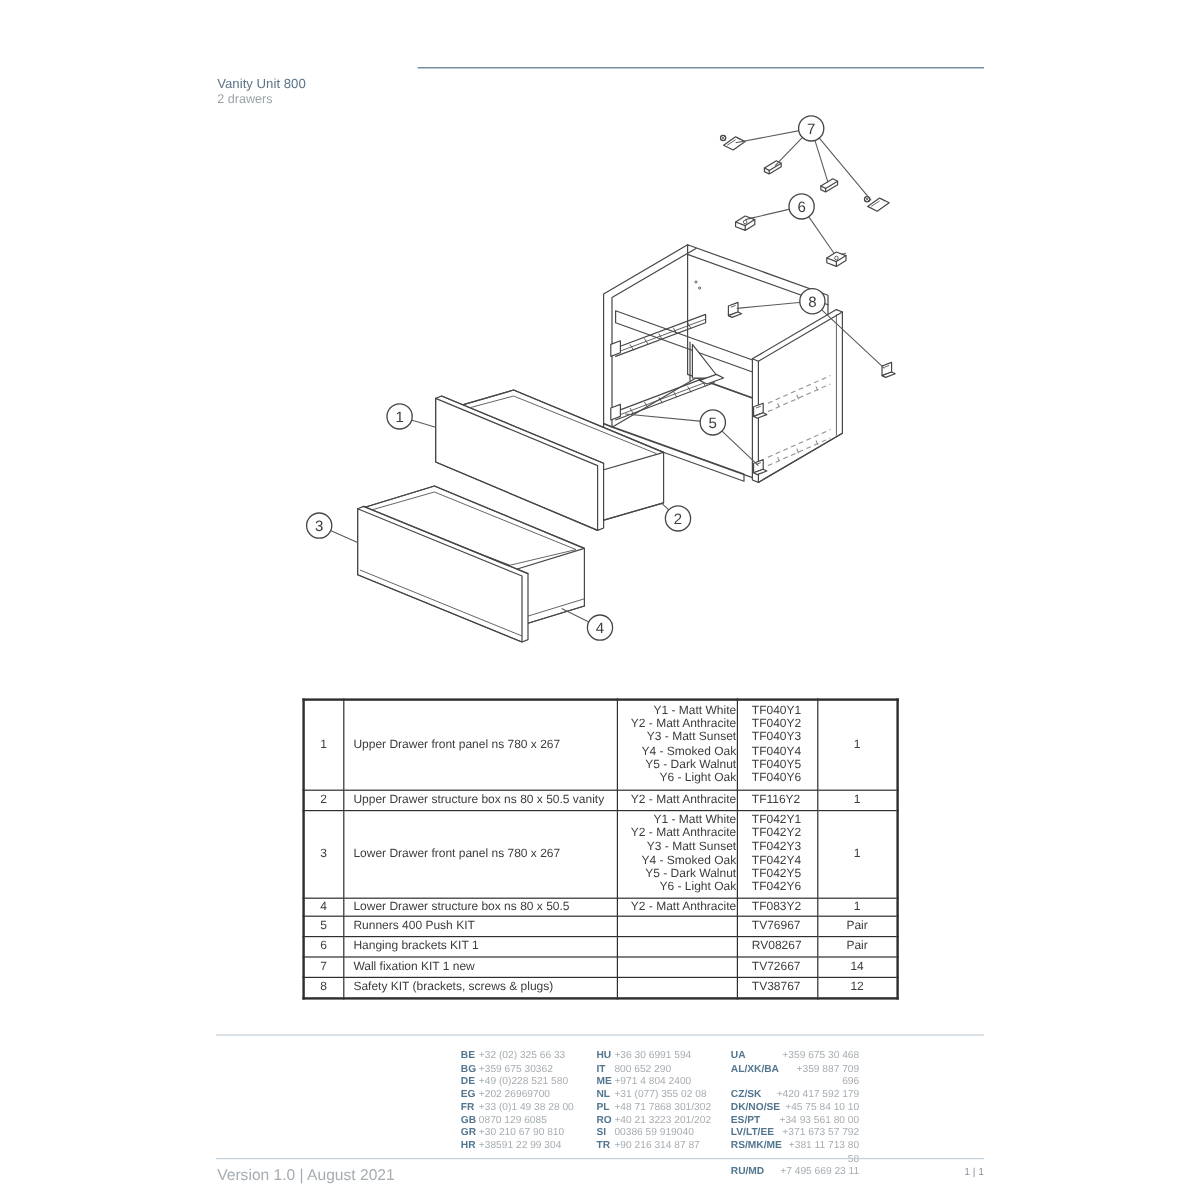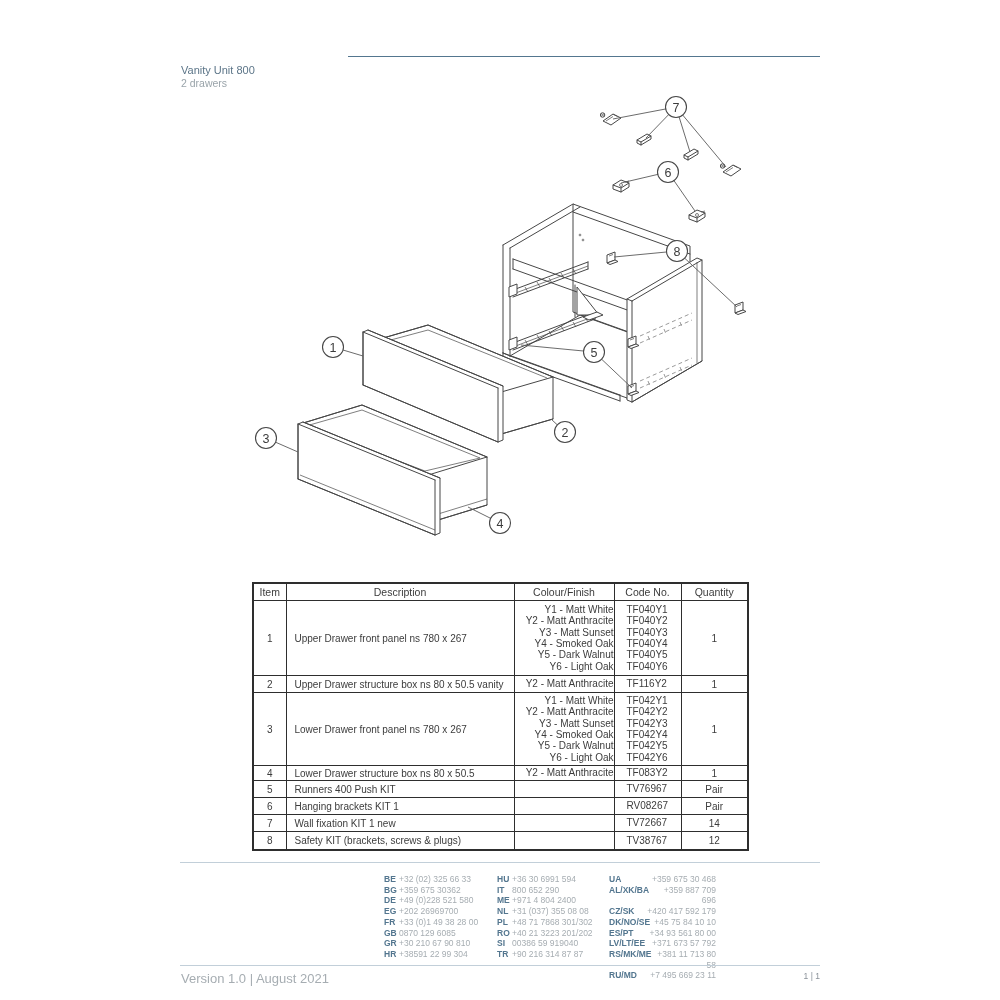--- a/index.html
+++ b/index.html
@@ -204,27 +204,20 @@
 
   <table class="parts">
     <colgroup>
         <col style="width:33px">
         <col style="width:228px">
         <col style="width:100px">
         <col style="width:67px">
         <col style="width:67px">
       </colgroup>
     <tbody>
-        <tr style="height:16px">
-      <th>Item</th>
-      <th>Description</th>
-      <th>Colour/Finish</th>
-      <th>Code No.</th>
-      <th>Quantity</th>
-    </tr>
     <tr style="height:75px">
       <td class="c-item">1</td>
       <td class="c-desc">Upper Drawer front panel ns 780 x 267</td>
       <td class="c-col">Y1 - Matt White
 Y2 - Matt Anthracite
 Y3 - Matt Sunset
 Y4 - Smoked Oak
 Y5 - Dark Walnut
 Y6 - Light Oak</td>
       <td class="c-code">TF040Y1
@@ -342,21 +335,21 @@
     <div class="ph-row">
         <span class="ph-c">IT</span>
         <span class="ph-n">800 652 290</span>
       </div>
     <div class="ph-row">
         <span class="ph-c">ME</span>
         <span class="ph-n">+971 4 804 2400</span>
       </div>
     <div class="ph-row">
         <span class="ph-c">NL</span>
-        <span class="ph-n">+31 (037) 355 08 08</span>
+        <span class="ph-n">+31 (077) 355 02 08</span>
       </div>
     <div class="ph-row">
         <span class="ph-c">PL</span>
         <span class="ph-n">+48 71 7868 301/302</span>
       </div>
     <div class="ph-row">
         <span class="ph-c">RO</span>
         <span class="ph-n">+40 21 3223 201/202</span>
       </div>
     <div class="ph-row">

